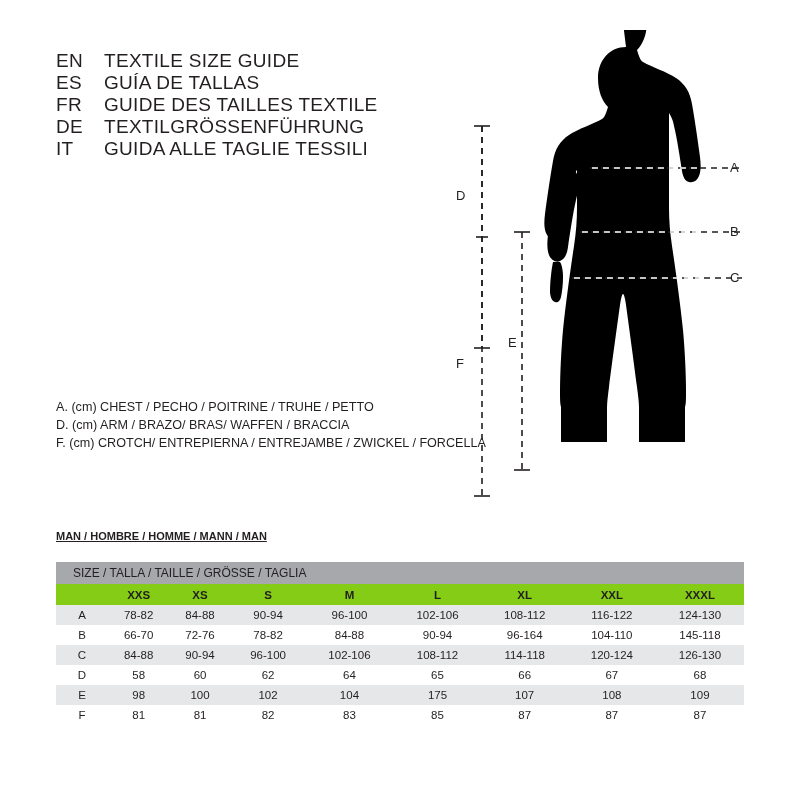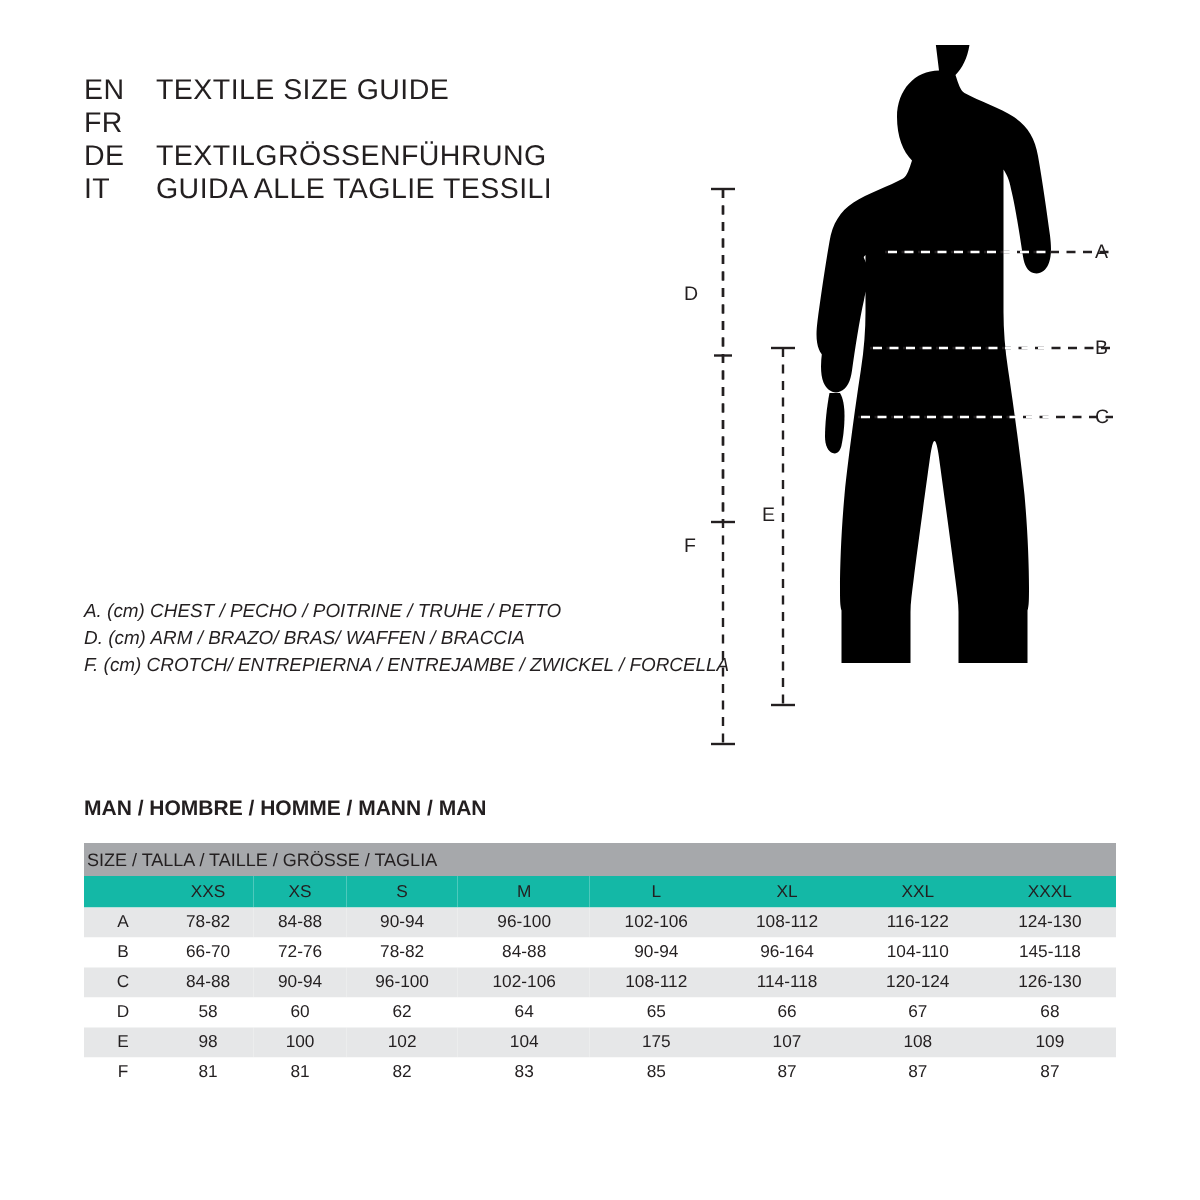--- a/index.html
+++ b/index.html
@@ -48,29 +48,29 @@
   .legend {
     position: absolute;
     left: 56px;
     top: 398px;
     width: 470px;
   }
   .legend-line {
     font-size: 12.6px;
     line-height: 18px;
     white-space: nowrap;
-    font-style: italic;
   }
   .legend-man {
     position: absolute;
     left: 56px;
     top: 530px;
-    font-size: 14px;
+    font-size: 11px;
     font-weight: bold;
     white-space: nowrap;
+    text-decoration: underline;
   }
 
   
   .table-wrap {
     position: absolute;
     left: 56px;
     top: 562px;
     width: 688px;
   }
   table.size-table {
@@ -82,27 +82,28 @@
     padding: 0;
     height: 20px;
     text-align: center;
     vertical-align: middle;
     color: #231f20;
   }
   tr.head-row td {
     background: #a6a8ab;
     height: 22px;
     text-align: left;
-    padding-left: 2px;
+    padding-left: 17px;
     font-size: 12px;
   }
   tr.cols-row td {
-    background: #14b8a6;
+    background: #84cc16;
     height: 21px;
     font-size: 11.5px;
+    font-weight: bold;
   }
   tr.band td { background: #e6e7e8; }
   tr.plain td { background: #ffffff; }
   td.rowlabel {
     text-align: left;
     padding-left: 6px;
     width: 52px;
   }
 
   
@@ -125,21 +126,26 @@
 <body>
 
 <div class="page">
 
   <div class="titles">
     <div class="title-row">
       <span class="title-lang">EN</span>
       <span class="title-text">TEXTILE SIZE GUIDE</span>
     </div>
     <div class="title-row">
+      <span class="title-lang">ES</span>
+      <span class="title-text">GUÍA DE TALLAS</span>
+    </div>
+    <div class="title-row">
       <span class="title-lang">FR</span>
+      <span class="title-text">GUIDE DES TAILLES TEXTILE</span>
     </div>
     <div class="title-row">
       <span class="title-lang">DE</span>
       <span class="title-text">TEXTILGRÖSSENFÜHRUNG</span>
     </div>
     <div class="title-row">
       <span class="title-lang">IT</span>
       <span class="title-text">GUIDA ALLE TAGLIE TESSILI</span>
     </div>
   </div>

